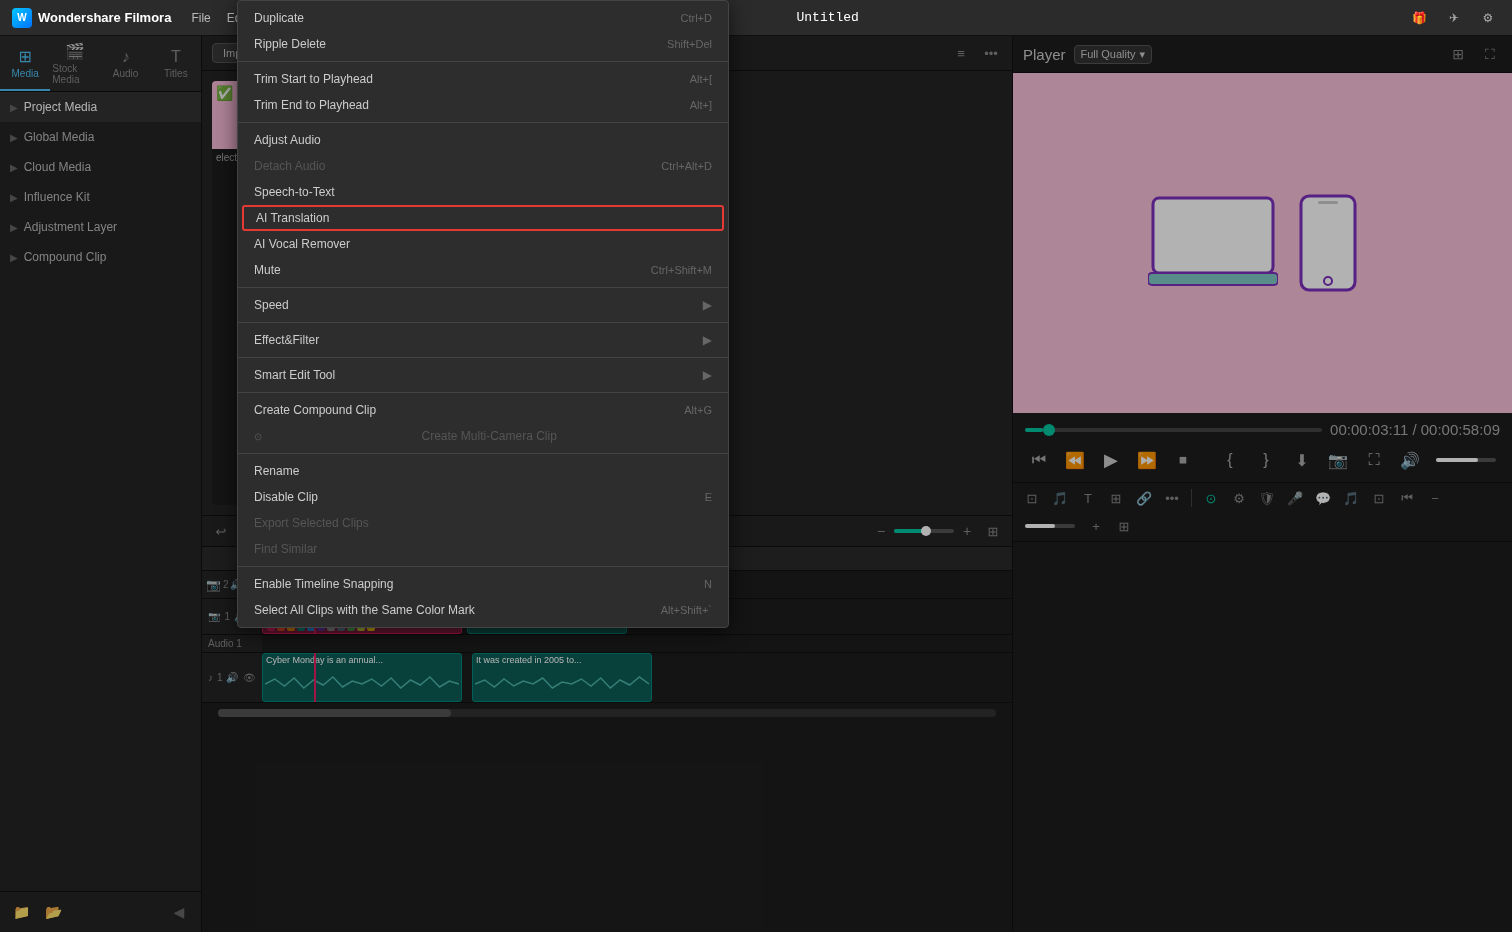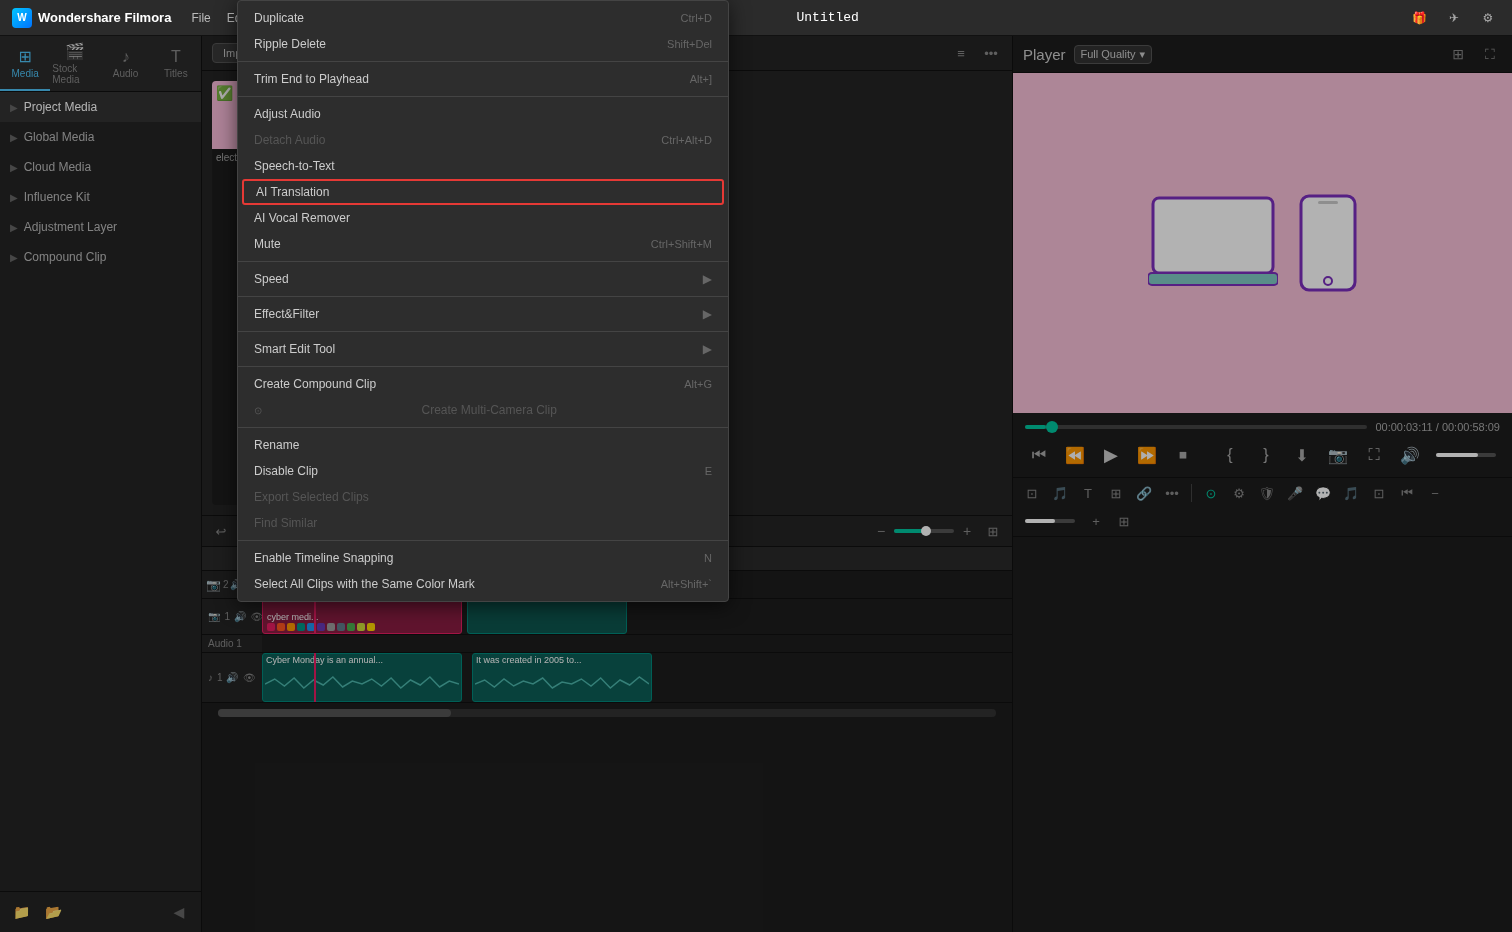--- a/index.html
+++ b/index.html
@@ -66,21 +66,21 @@
     .cyber-text .monday { font-size: 52px; font-weight: 900; color: #e91e63; font-style: italic; line-height: 1; }
     .laptop-icon { width: 130px; height: 100px; }
     .phone-icon { width: 60px; height: 100px; }
 
     
     #player-controls { padding: 8px 12px; border-bottom: 1px solid #111; }
     .progress-bar-container { display: flex; align-items: center; gap: 8px; margin-bottom: 8px; }
     .progress-bar { flex: 1; height: 4px; background: #444; border-radius: 2px; position: relative; }
     .progress-fill { height: 4px; background: #00c6a0; border-radius: 2px; }
     .progress-thumb { width: 12px; height: 12px; background: #00c6a0; border-radius: 50%; position: absolute; top: -4px; }
-    .time-display { color: #aaa; font-size: 11px; white-space: nowrap; }
+    .time-display { color: #aaa; font-size: 15px; white-space: nowrap; }
     .control-buttons { display: flex; align-items: center; justify-content: center; gap: 8px; }
     .ctrl-btn { width: 28px; height: 28px; display: flex; align-items: center; justify-content: center; color: #aaa; cursor: pointer; font-size: 16px; }
     .ctrl-btn.play { color: #ccc; font-size: 18px; }
 
     
     #timeline { flex: 1; background: #1e1e1e; overflow: hidden; display: flex; flex-direction: column; }
     #timeline-toolbar { display: flex; align-items: center; padding: 4px 8px; gap: 6px; border-bottom: 1px solid #111; background: #252525; }
     .tl-icon { width: 22px; height: 22px; display: flex; align-items: center; justify-content: center; color: #888; cursor: pointer; font-size: 13px; }
     .tl-separator { width: 1px; height: 18px; background: #444; margin: 0 2px; }
     #timeline-ruler { height: 24px; background: #2a2a2a; border-bottom: 1px solid #111; display: flex; align-items: flex-end; padding-bottom: 2px; overflow: hidden; position: relative; }
@@ -476,20 +476,24 @@
   <div class="cm-item">
     <span>Duplicate</span>
     <span class="cm-shortcut">Ctrl+D</span>
   </div>
   <div class="cm-item">
     <span>Ripple Delete</span>
     <span class="cm-shortcut">Shift+Del</span>
   </div>
   <div class="cm-separator"></div>
   <div class="cm-item">
+    <span>Trim Start to Playhead</span>
+    <span class="cm-shortcut">Alt+[</span>
+  </div>
+  <div class="cm-item">
     <span>Trim End to Playhead</span>
     <span class="cm-shortcut">Alt+]</span>
   </div>
   <div class="cm-separator"></div>
   <div class="cm-item">
     <span>Adjust Audio</span>
     <span class="cm-shortcut"></span>
   </div>
   <div class="cm-item disabled">
     <span>Detach Audio</span>

